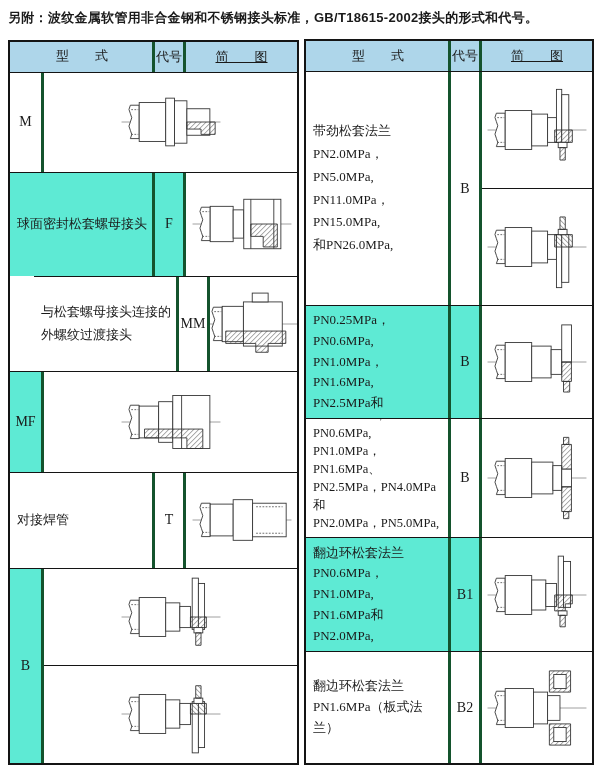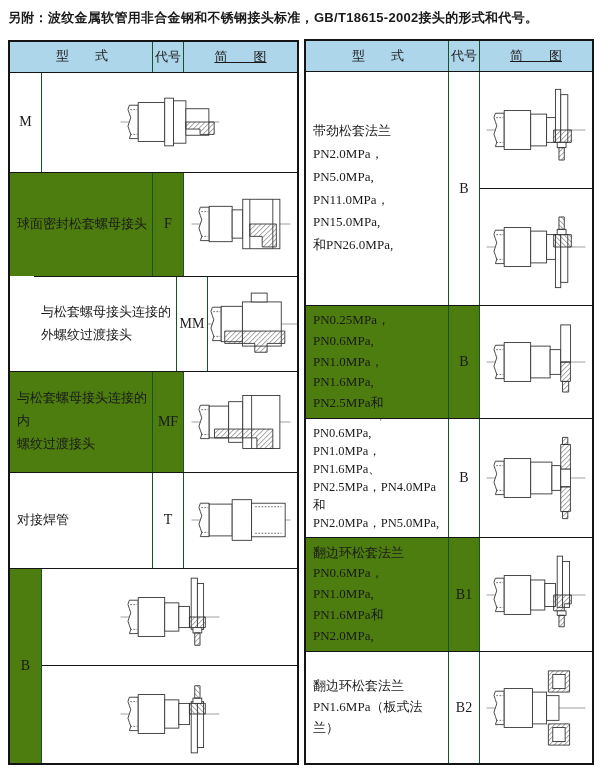--- a/index.html
+++ b/index.html
@@ -25,21 +25,21 @@
     align-items: center;
   }
   .tbl {
     border: 2px solid #141414;
     width: 291px;
     background: #fff;
   }
   .row { display: flex; border-top: 1px solid #141414; }
   .row:first-child { border-top: none; }
   .cell {
-    border-left: 1px solid #14532d;
+    border-left: 3px solid #14532d;
     display: flex;
     align-items: center;
     justify-content: center;
     overflow: hidden;
   }
   .cell:first-child { border-left: none; }
   .c-type {
     width: 142px;
     justify-content: flex-start;
     padding: 4px 5px 4px 7px;
@@ -62,21 +62,21 @@
     justify-content: center;
   }
   .half + .half { border-top: 1px solid #141414; }
   .thead .cell {
     background: #aed6ea;
     height: 30px;
     font-family: "Liberation Sans", sans-serif;
     font-size: 13px;
     white-space: pre;
   }
-  .hl { background: #4d7c0f; }
+  .hl { background: #5eead4; }
   
   .lh1 { height: 100px; } .lh2 { height: 104px; } .lh3 { height: 95px; margin-left: 24px; }
   .lh4 { height: 101px; } .lh5 { height: 96px; }  .lh6 { height: 195px; }
   .rh1 { height: 234px; } .rh2 { height: 113px; } .rh3 { height: 119px; }
   .rh4 { height: 114px; } .rh5 { height: 112px; }
   
   .diag { width: 106px; height: 88px; display: block; }
   .diag rect, .diag .ol { fill: #ffffff; stroke: #333; stroke-width: 1; }
   .diag .hx { fill: url(#h45); stroke: #333; stroke-width: 1; }
   .diag .wfill { fill: #ffffff; stroke: #333; stroke-width: 1; }
@@ -152,22 +152,20 @@
           <use href="#g-hose"></use>
           <rect x="24" y="28" width="24" height="40"></rect>
           <rect x="48" y="23" width="44" height="50"></rect>
           <rect x="58" y="13" width="18" height="10"></rect>
           <path class="hx" d="M28 56 H96 V70 H76 V80 H62 V70 H28 Z"></path>
         </svg>
       </div>
     </div>
 
     <div class="row lh4 hl">
-      <div class="cell c-type">与松套螺母接头连接的内
-螺纹过渡接头</div>
       <div class="cell c-code">MF</div>
       <div class="cell c-diag" style="background:#fff">
         <svg class="diag" viewBox="0 0 120 96">
           <line class="cl" x1="4" y1="48" x2="116" y2="48"></line>
           <use href="#g-hose"></use>
           <rect x="24" y="30" width="22" height="36"></rect>
           <rect x="46" y="25" width="16" height="46"></rect>
           <rect x="62" y="18" width="42" height="60"></rect>
           <line x1="72" y1="18" x2="72" y2="78" stroke="#333"></line>
           <path class="hx" d="M30 56 H96 V78 H78 V66 H30 Z"></path>

